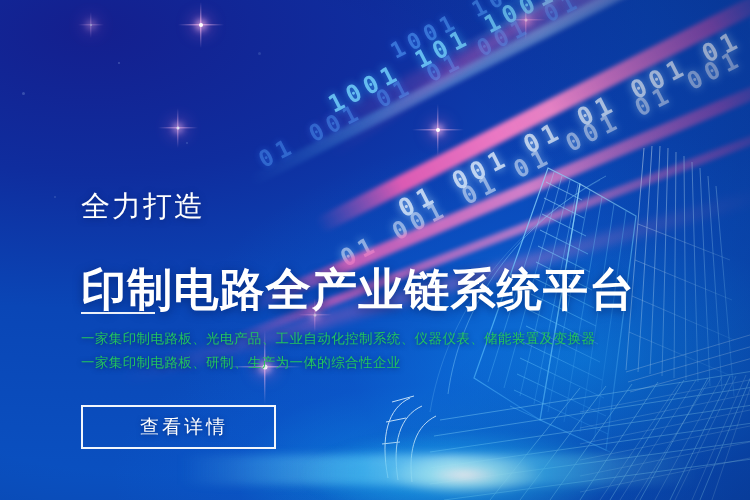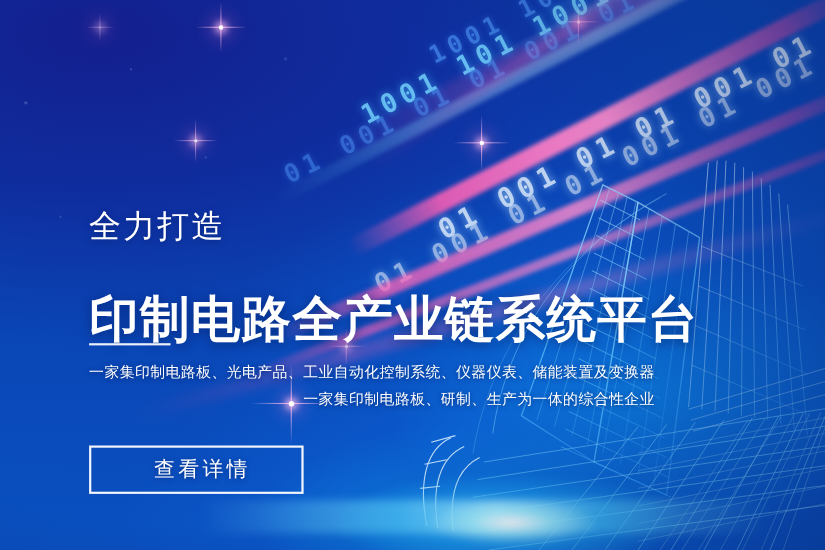--- a/index.html
+++ b/index.html
@@ -118,25 +118,24 @@
     font-weight:700;letter-spacing:1.2px;
     text-shadow:0 2px 10px rgba(0,25,90,.6);
     white-space:nowrap;
   }
   .divider{
     position:absolute;left:0;top:312px;
     width:74px;height:2px;background:rgba(255,255,255,.92);
   }
   .desc{
     position:absolute;left:0;top:327px;
-    font-size:13.5px;line-height:24px;color:#ffffff;
+    font-size:13.5px;line-height:24px;color:#22c55e;
     letter-spacing:.4px;font-weight:400;
     text-shadow:0 1px 5px rgba(0,25,90,.7);
     white-space:nowrap;
-    text-align:right;
   }
   .desc div{white-space:nowrap;}
   .cta{
     position:absolute;left:0;top:405px;
     width:195px;height:44px;
     border:2px solid rgba(255,255,255,.95);
     background:transparent;
     display:flex;align-items:center;justify-content:center;
     cursor:pointer;
     box-sizing:border-box;

